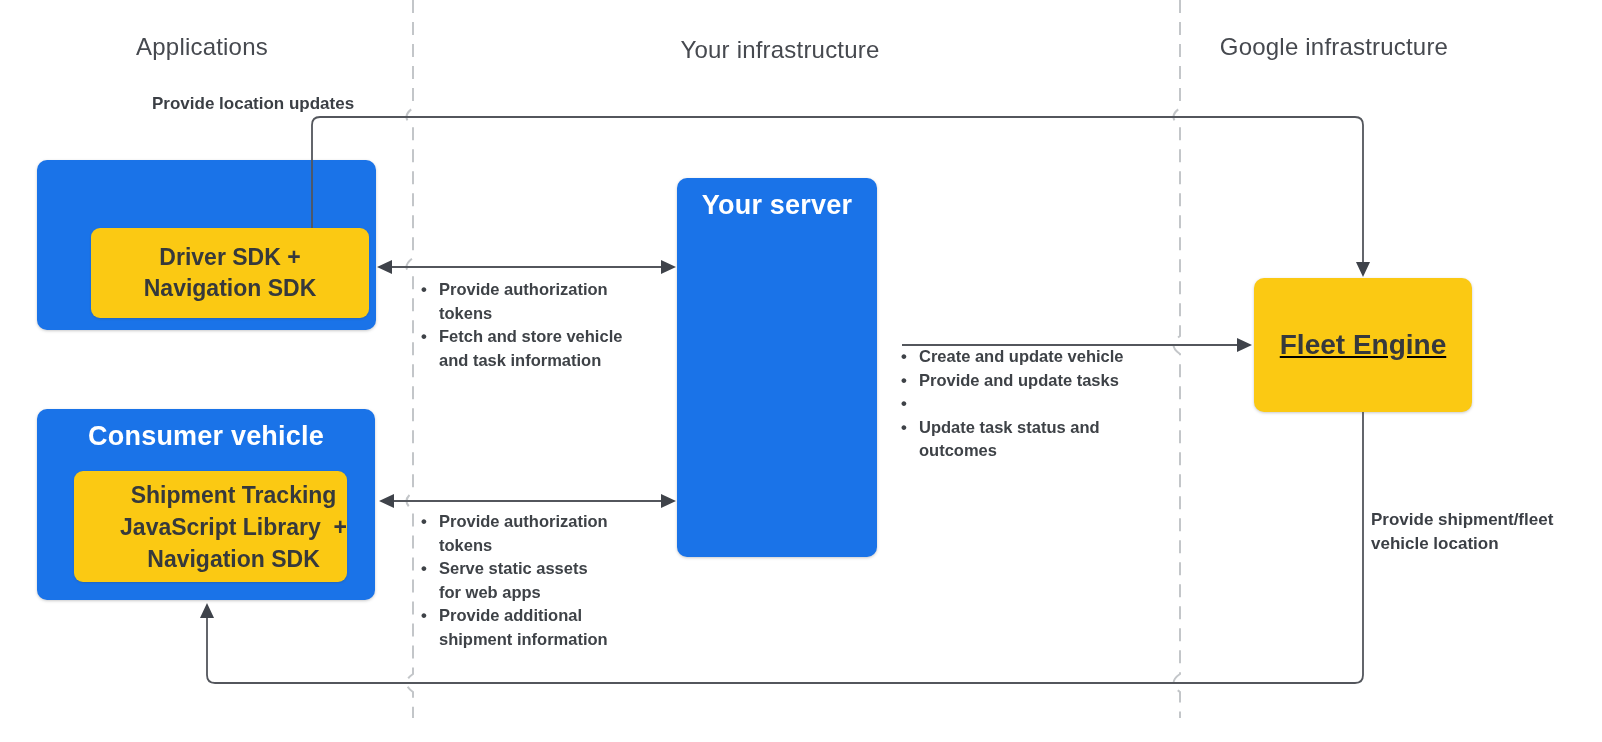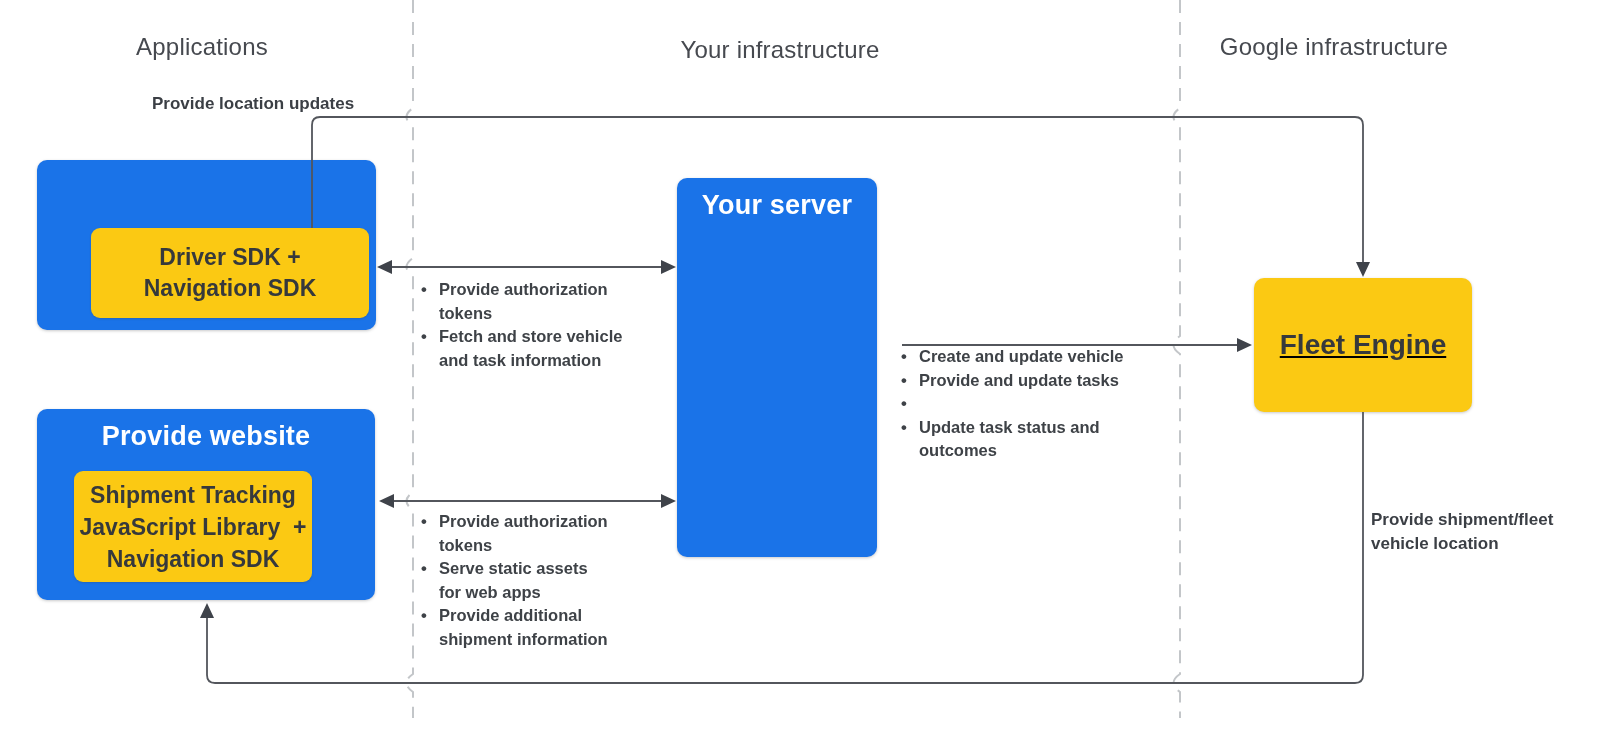--- a/index.html
+++ b/index.html
@@ -44,22 +44,22 @@
   <div class="col-header" style="left:600px;top:36px;">Your infrastructure</div>
   <div class="col-header" style="left:1154px;top:33px;">Google infrastructure</div>
 
   <div class="bluebox" style="left:37px;top:160px;width:339px;height:170px;">
     <div class="ybox" id="driver-sdk" style="left:30px;top:68px;width:278px;height:90px;margin-left:24px;">
       <div class="ybox-text">Driver SDK +<br>Navigation SDK</div>
     </div>
   </div>
 
   <div class="bluebox" style="left:37px;top:409px;width:338px;height:191px;">
-    <div class="box-title">Provide website</div>
-    <div class="ybox" id="consumer-sdk" style="left:37px;top:62px;width:238px;height:111px;">
+    <div class="box-title">Consumer vehicle</div>
+    <div class="ybox" id="consumer-sdk" style="left:37px;top:62px;width:273px;height:111px;justify-content:flex-end;">
       <div class="ybox-text">Shipment Tracking<br>JavaScript Library  +<br>Navigation SDK</div>
     </div>
   </div>
 
   <div class="bluebox" style="left:677px;top:178px;width:200px;height:379px;">
     <div class="box-title">Your server</div>
   </div>
 
   <div id="fleet-box">
     <div class="ybox-text">Fleet Engine</div>

